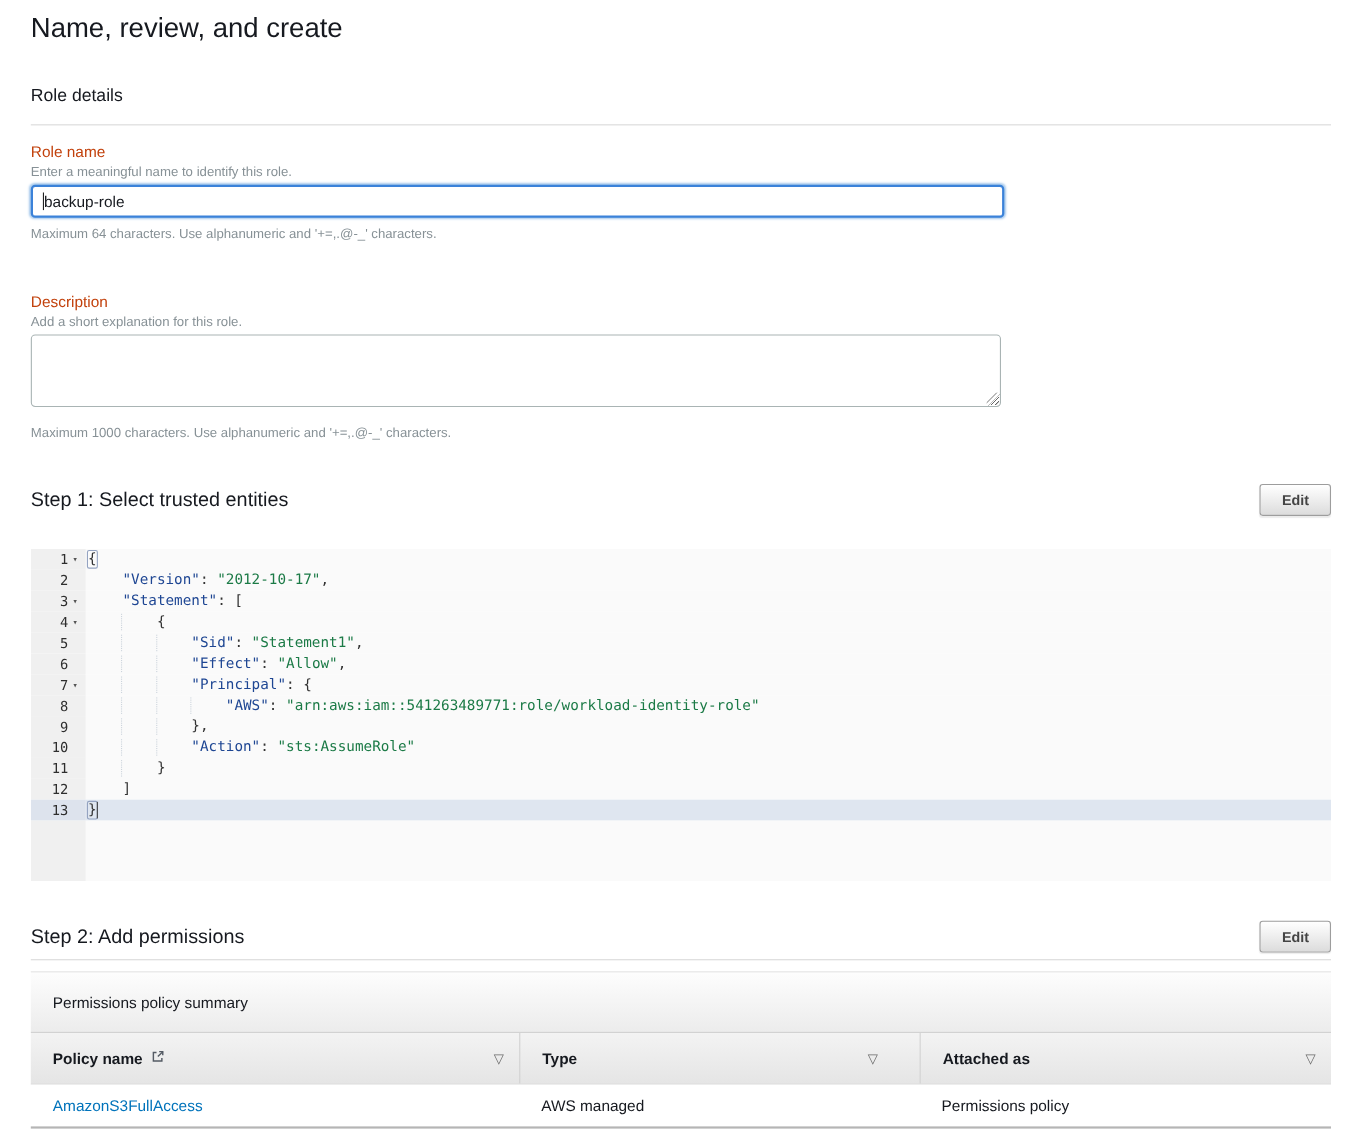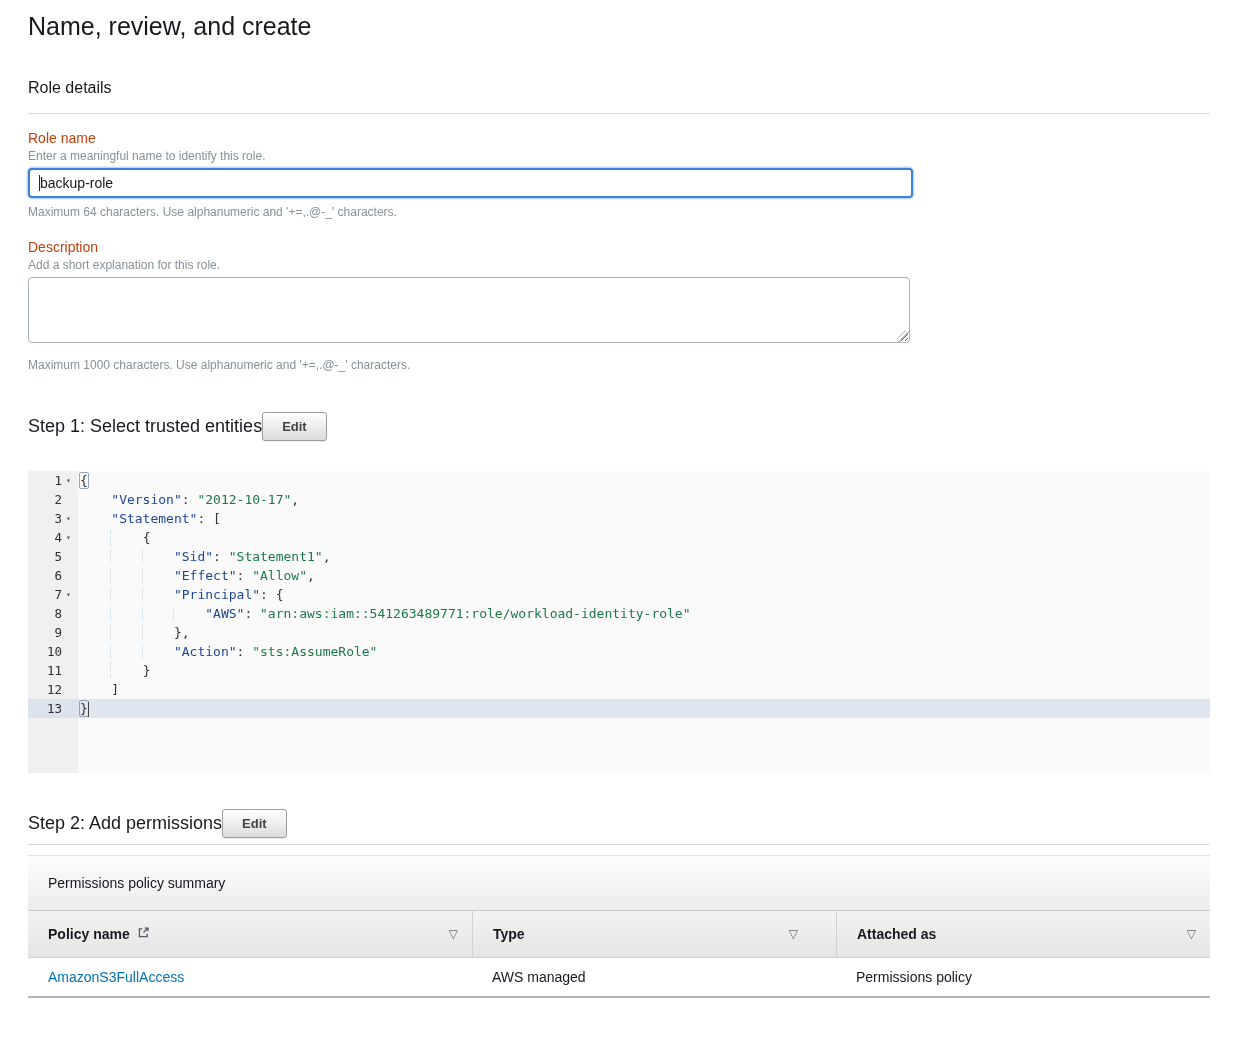--- a/index.html
+++ b/index.html
@@ -40,21 +40,21 @@
     width:882px;height:66px;margin-top:5px;
     border:1px solid #a9b4b4;border-radius:4px;
     resize:both;outline:none;
     font-family:"Liberation Sans", sans-serif;font-size:14px;color:#16191f;
     padding:6px 10px;
     background:
       linear-gradient(135deg, transparent 0 6px, #bbb 6px 7px, transparent 7px 9px, #bbb 9px 10px, transparent 10px) no-repeat right bottom/12px 12px,
       #fff;
   }
 
-  .step-row{display:flex;align-items:center;justify-content:flex-start;margin-top:40px;}
+  .step-row{display:flex;align-items:center;justify-content:space-between;margin-top:40px;}
   .step-heading{font-size:18px;font-weight:400;color:#16191f;}
   button.edit-btn{
     font-family:"Liberation Sans", sans-serif;
     font-size:13px;font-weight:700;color:#444;
     background:linear-gradient(180deg,#ffffff,#dcdcdc);
     border:1px solid #9d9d9d;border-radius:3px;
     padding:6px 19px;cursor:pointer;
     box-shadow:0 1px 1px rgba(0,0,0,.08);
   }
 
@@ -110,21 +110,21 @@
   <div class="field">
     <div class="field-label">Role name</div>
     <div class="field-help">Enter a meaningful name to identify this role.</div>
     <div class="input-wrap">
       <input class="text-input" type="text" value="backup-role" style="">
       <div class="input-caret"></div>
     </div>
     <div class="field-constraint">Maximum 64 characters. Use alphanumeric and '+=,.@-_' characters.</div>
   </div>
 
-  <div class="field" style="margin-top:20px;">
+  <div class="field" style="margin-top:47px;">
     <div class="field-label">Description</div>
     <div class="field-help">Add a short explanation for this role.</div>
     <textarea class="desc-area" style=""></textarea>
     <div class="field-constraint" style="margin-top:11px;">Maximum 1000 characters. Use alphanumeric and '+=,.@-_' characters.</div>
   </div>
 
   <div class="step-row">
     <div class="step-heading">Step 1: Select trusted entities</div>
     <button class="edit-btn">Edit</button>
   </div>

